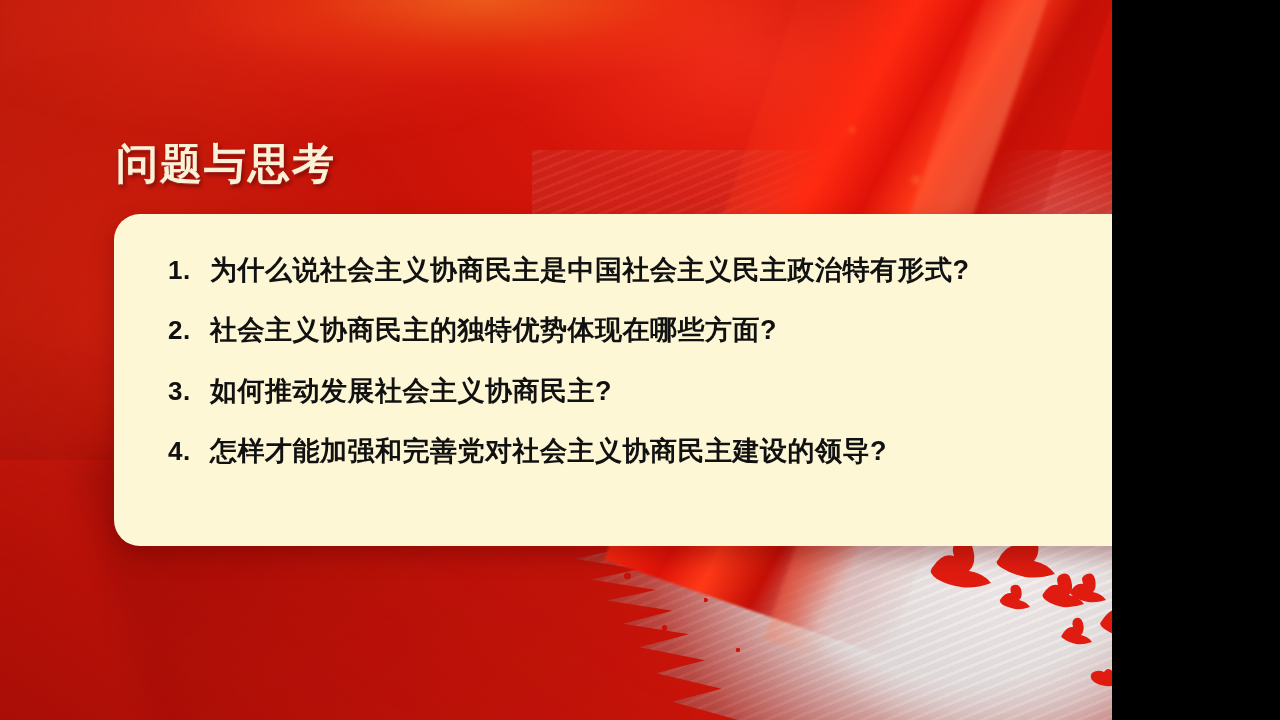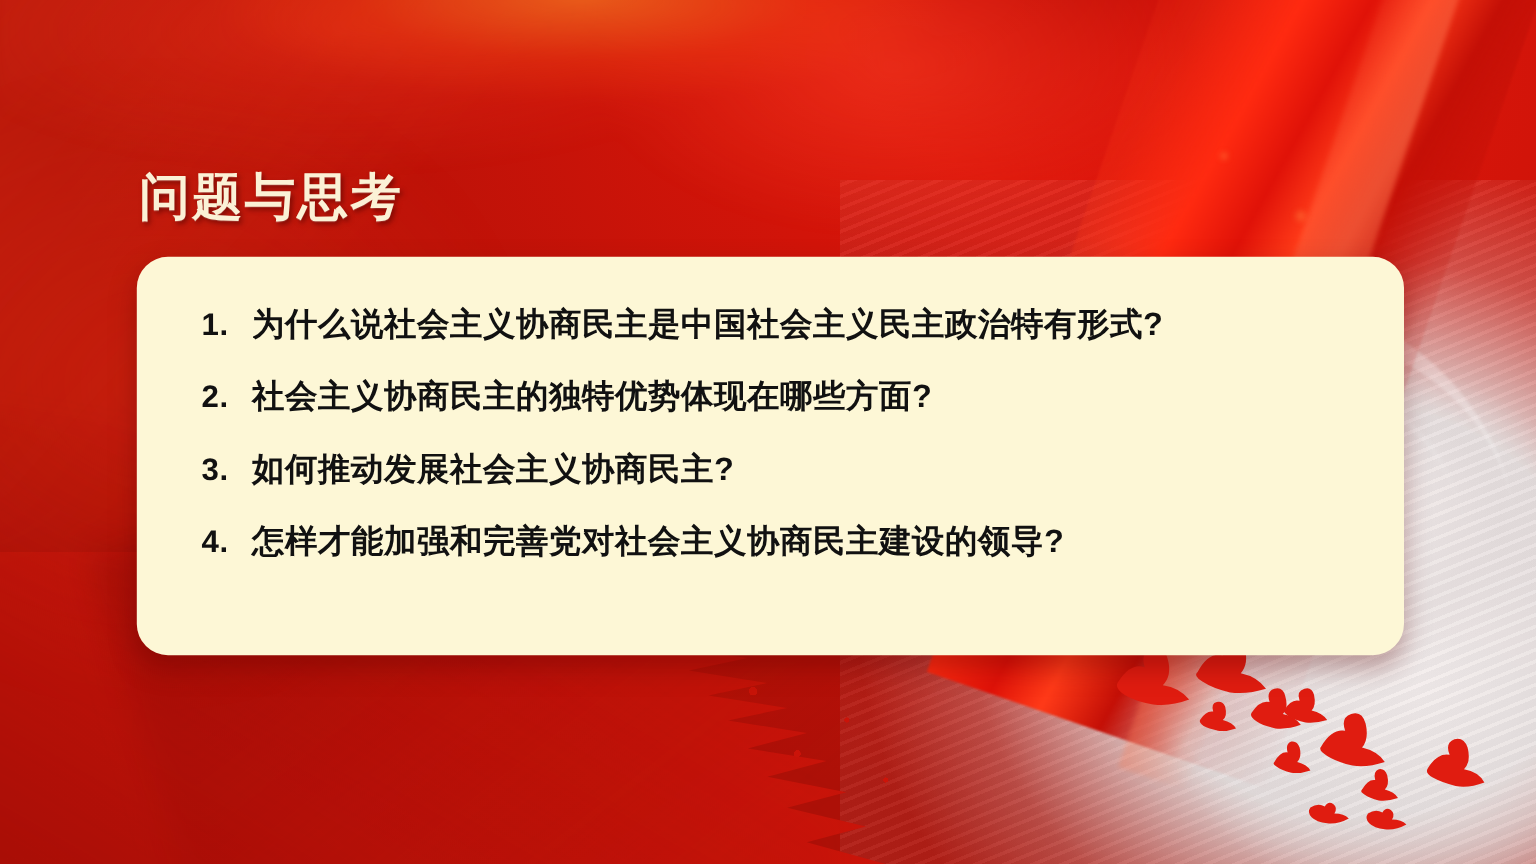--- a/index.html
+++ b/index.html
@@ -2,21 +2,21 @@
 <html><head>
 <meta charset="utf-8">
 <style>
   html, body {
     margin: 0;
     padding: 0;
     background: #000;
   }
   #slide {
     position: relative;
-    width: 1280px;
+    width: 1112px;
     height: 720px;
     overflow: hidden;
     background: #0369a1;
     font-family: "Liberation Sans", "DejaVu Sans", sans-serif;
   }
 
   
 
   
   .bg-base {

